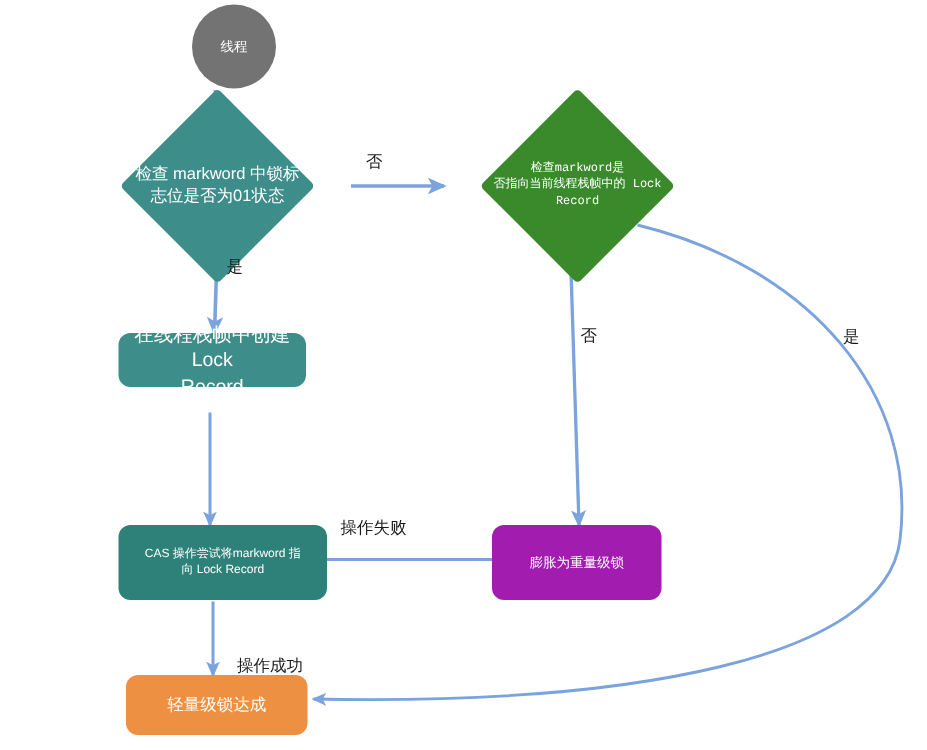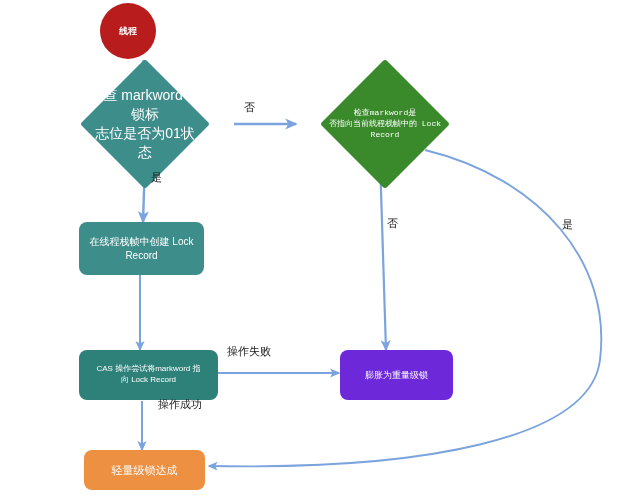--- a/index.html
+++ b/index.html
@@ -41,28 +41,27 @@
   .node .node-label {
     display: block;
     width: 100%;
     white-space: pre-line;
     padding: 0 4px;
     box-sizing: border-box;
   }
 
   
   #node-start {
-    left: 100px;
+    left: 128px;
     top: 3px;
     width: 56px;
     height: 56px;
     border-radius: 50%;
-    background: #b91c1c;
+    background: #737373;
     font-size: 9px;
-    font-weight: bold;
   }
 
   
   .diamond {
     display: block;
   }
   .diamond .dia-shape {
     position: absolute;
     left: 50%;
     top: 50%;
@@ -75,21 +74,21 @@
     top: 50%;
     transform: translate(-50%, -50%);
     text-align: center;
   }
 
   #node-check-markword {
     left: 57px;
     top: 88px;
     width: 176px;
     height: 72px;
-    font-size: 14px;
+    font-size: 11px;
   }
   #node-check-markword .dia-shape {
     width: 92px;
     height: 92px;
     background: #3d8d8b;
   }
   #node-check-markword .node-label { width: 120px; }
 
   #node-check-lockrecord {
     left: 297px;
@@ -104,41 +103,41 @@
     height: 92px;
     background: #3a8a2c;
   }
   #node-check-lockrecord .node-label { width: 134px; }
 
   
   #node-create-lockrecord {
     left: 79px;
     top: 222px;
     width: 125px;
-    height: 53px;
+    height: 36px;
     border-radius: 8px;
     background: #3d8d8b;
-    font-size: 10px;
+    font-size: 13px;
   }
   #node-cas {
     left: 79px;
     top: 350px;
     width: 139px;
     height: 50px;
     border-radius: 8px;
     background: #2e8179;
     font-size: 8px;
   }
   #node-inflate {
-    left: 340px;
+    left: 328px;
     top: 350px;
     width: 113px;
     height: 50px;
     border-radius: 8px;
-    background: #6d28d9;
+    background: #a21caf;
     font-size: 9px;
   }
   #node-lightweight-done {
     left: 84px;
     top: 450px;
     width: 121px;
     height: 40px;
     border-radius: 8px;
     background: #ed9042;
     font-size: 11px;
@@ -151,21 +150,21 @@
     font-family: "Liberation Serif", "DejaVu Serif", serif;
     font-size: 11px;
     font-weight: 400;
     white-space: nowrap;
   }
   #label-no-1   { left: 244px; top: 100px; }
   #label-yes-1  { left: 151px; top: 170px; }
   #label-no-2   { left: 387px; top: 216px; }
   #label-yes-2  { left: 562px; top: 217px; }
   #label-fail   { left: 227px; top: 344px; font-family: Liberation Serif, serif; }
-  #label-success{ left: 158px; top: 397px; }
+  #label-success{ left: 158px; top: 436px; }
 </style>
 </head>
 <body>
 
 <div id="canvas">
 
   <svg id="edges" viewBox="0 0 618 500" width="618" height="500" xmlns="http://www.w3.org/2000/svg">
     <defs>
       <marker id="arrow" viewBox="0 0 10 10" refX="8.6" refY="5" markerWidth="5.2" markerHeight="5.2" orient="auto-start-reverse">
         <path d="M 0 0.6 L 10 5 L 0 9.4 L 2.4 5 Z" fill="#7ba3dd"></path>

